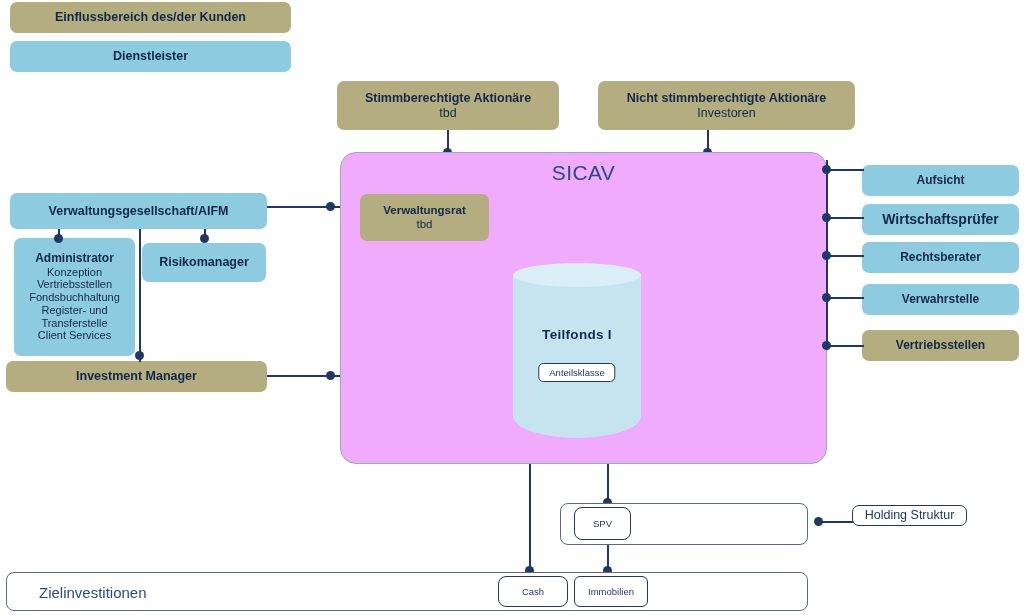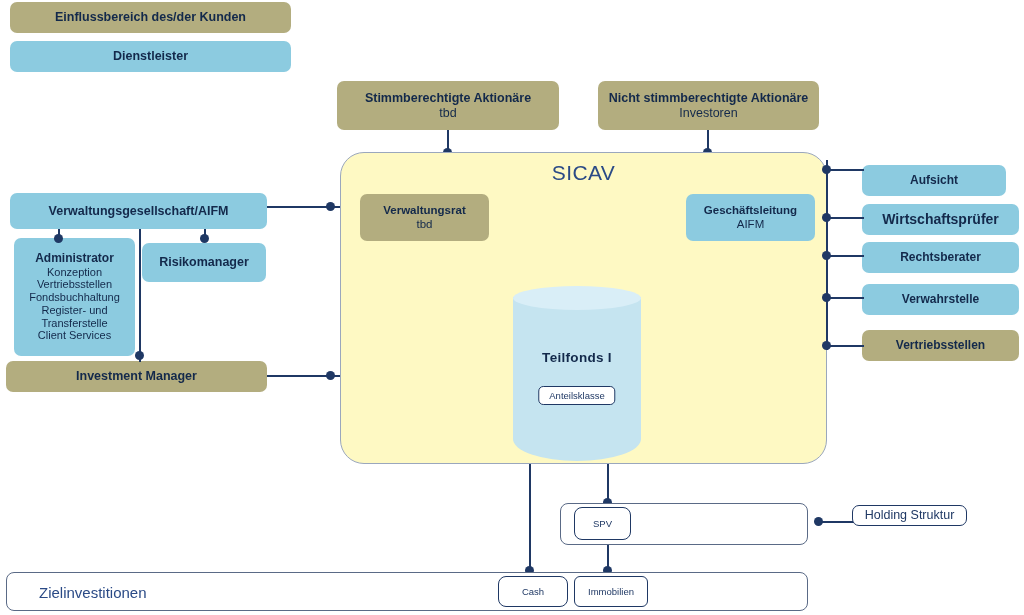--- a/index.html
+++ b/index.html
@@ -35,35 +35,35 @@
     border:1.4px solid #1f3864;
     color:#1f3864;
   }
   
   #sicav{
     position:absolute;
     left:340px; top:152px;
     width:487px; height:312px;
     box-sizing:border-box;
     border:1.5px solid #9aa7bd;
-    border-radius:24px;
-    background:#fef9c3;
+    border-radius:16px;
+    background:#f0abfc;
   }
   #sicav-title{
     position:absolute;
     left:0; right:0; top:8px;
     text-align:center;
     font-size:21px;
     color:#2a4a86;
     letter-spacing:.4px;
   }
   
   #cyl{
     position:absolute;
-    left:513px; top:286px;
+    left:513px; top:263px;
     width:128px; height:186px;
   }
   #cyl .body{
     position:absolute;
     left:0; top:11px;
     width:128px; height:164px;
     background:#c5e4f0;
     border-radius:0 0 64px 64px/0 0 22px 22px;
   }
   #cyl .top{
@@ -132,21 +132,21 @@
     <span class="t1">Dienstleister</span>
   </div>
   <div class="box khaki" style="left:10px;top:2px;width:281px;height:31px;font-size:12.5px;">
     <span class="t1">Einflussbereich des/der Kunden</span>
   </div>
 
   <div class="box khaki" style="left:337px;top:81px;width:222px;height:49px;font-size:12.5px;">
     <span class="t1">Stimmberechtigte  Aktionäre</span>
     <span class="t2">tbd</span>
   </div>
-  <div class="box khaki" style="left:598px;top:81px;width:221px;height:49px;font-size:12.5px;">
+  <div class="box khaki" style="left:598px;top:81px;width:257px;height:49px;font-size:12.5px;">
     <span class="t1">Nicht stimmberechtigte  Aktionäre</span>
     <span class="t2">Investoren</span>
   </div>
 
   <div class="ln lnv" style="left:447px;top:130px;height:24px;"></div>
   <div class="dot" style="left:443px;top:148px;"></div>
   <div class="ln lnv" style="left:707px;top:130px;height:24px;"></div>
   <div class="dot" style="left:703px;top:148px;"></div>
 
   <div class="box blue" style="left:10px;top:193px;width:257px;height:36px;font-size:12.5px;">
@@ -185,35 +185,31 @@
 
   <div id="sicav">
     <div id="sicav-title">SICAV</div>
   </div>
 
   <div class="box khaki" style="left:360px;top:194px;width:129px;height:47px;font-size:11.5px;">
     <span class="t1">Verwaltungsrat</span>
     <span class="t2">tbd</span>
   </div>
 
-  <div class="box blue" style="left:686px;top:194px;width:129px;height:47px;font-size:11.5px;">
-    <span class="t1">Geschäftsleitung</span>
-    <span class="t2">AIFM</span>
-  </div>
 
   <div id="cyl">
     <div class="body"></div>
     <div class="top"></div>
     <div class="label">Teilfonds I</div>
     <div class="share">Anteilsklasse</div>
   </div>
 
   <div class="ln lnv" style="left:826px;top:160px;height:190px;"></div>
 
-  <div class="box blue" style="left:862px;top:165px;width:144px;height:31px;font-size:12px;">
+  <div class="box blue" style="left:862px;top:165px;width:157px;height:31px;font-size:12px;">
     <span class="t1">Aufsicht</span>
   </div>
   <div class="ln lnh" style="left:826px;top:169px;width:38px;"></div>
   <div class="dot" style="left:822px;top:165px;"></div>
 
   <div class="box blue" style="left:862px;top:204px;width:157px;height:31px;font-size:14px;">
     <span class="t1">Wirtschaftsprüfer</span>
   </div>
   <div class="ln lnh" style="left:826px;top:217px;width:38px;"></div>
   <div class="dot" style="left:822px;top:213px;"></div>

